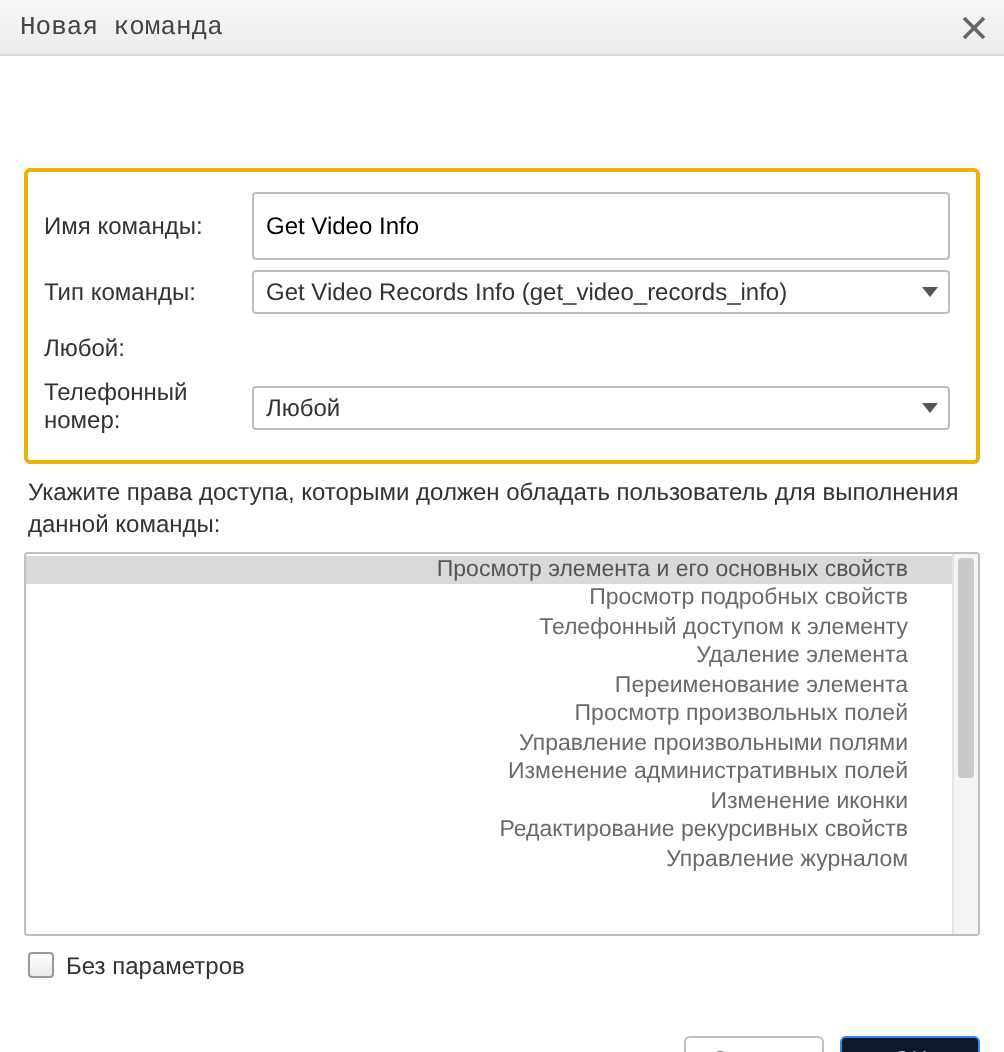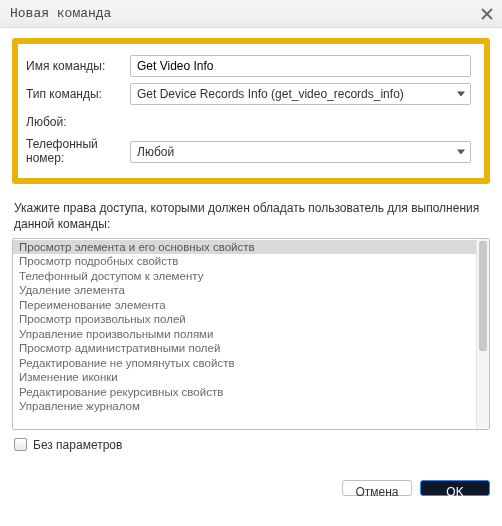--- a/index.html
+++ b/index.html
@@ -25,43 +25,44 @@
     font-family: Liberation Mono, monospace;
   }
   .titlebar .spacer { flex:1; }
   .close-icon {
     width: 14px; height: 14px;
     stroke: #666; stroke-width: 1.8;
     cursor: pointer;
   }
   .content { padding: 10px 12px 8px 12px; }
   .form-box {
-    border: 6px solid #eab308;
+    border: 2px solid #eab308;
     border-radius: 3px;
     padding: 6px 13px 8px 8px;
+    margin-top: 46px;
   }
   .form-row {
     display: flex;
     align-items: center;
     margin: 4px 0;
     min-height: 24px;
   }
   .form-label {
     width: 104px;
     color: #333;
     font-size: 12px;
     padding-right: 6px;
   }
   .form-field {
     flex: 1;
     position: relative;
   }
   .text-input {
     width: 100%;
-    height: 22px;
+    height: 34px;
     border: 1px solid #bfbfbf;
     border-radius: 2px;
     background: #fff;
     padding: 0 6px;
     font-size: 12px;
     outline: none;
   }
   .select {
     width: 100%;
     height: 22px;
@@ -80,47 +81,48 @@
     position: absolute;
     right: 5px;
     top: 50%;
     transform: translateY(-50%);
     width: 0; height: 0;
     border-left: 4px solid transparent;
     border-right: 4px solid transparent;
     border-top: 5px solid #555;
   }
   .help-text {
-    margin: 16px 2px 6px 2px;
+    margin: 6px 2px 6px 2px;
     font-size: 12px;
     color: #333;
     line-height: 1.35;
   }
   .listbox-wrap {
     border: 1px solid #bfbfbf;
     border-radius: 2px;
     height: 192px;
     overflow: hidden;
     position: relative;
     background: #fff;
   }
   .listbox {
     position: absolute;
     inset: 0 13px 0 0;
     overflow: hidden;
     padding: 1px 0;
   }
   .list-item {
-    padding: 0 6px;
+    padding: 0 22px;
     height: 14.5px;
     line-height: 14.5px;
     font-size: 11.5px;
     color: #6a6a6a;
     white-space: nowrap;
     cursor: pointer;
+    text-align: right;
   }
   .list-item.selected {
     background: #d9d9d9;
     color: #555;
   }
   .v-scrollbar {
     position: absolute;
     right: 0; top: 0; bottom: 0;
     width: 13px;
     background: #f5f5f5;
@@ -227,21 +229,21 @@
       <div class="form-label">Имя команды:</div>
       <div class="form-field">
         <input class="text-input" type="text" value="Get Video Info" style="">
       </div>
     </div>
 
     <div class="form-row">
       <div class="form-label">Тип команды:</div>
       <div class="form-field">
         <div class="select">
-          <span>Get Device Records Info (get_video_records_info)</span>
+          <span>Get Video Records Info (get_video_records_info)</span>
           <span class="caret"></span>
         </div>
       </div>
     </div>
 
     <div class="form-row">
       <div class="form-label">Любой:</div>
     </div>
 
     <div class="form-row">
@@ -260,22 +262,21 @@
 
   <div class="listbox-wrap">
     <div class="listbox" id="perm-list">
         <div class="list-item selected">Просмотр элемента и его основных свойств</div>
         <div class="list-item">Просмотр подробных свойств</div>
         <div class="list-item">Телефонный доступом к элементу</div>
         <div class="list-item">Удаление элемента</div>
         <div class="list-item">Переименование элемента</div>
         <div class="list-item">Просмотр произвольных полей</div>
         <div class="list-item">Управление произвольными полями</div>
-        <div class="list-item">Просмотр административными полей</div>
-        <div class="list-item">Редактирование не упомянутых свойств</div>
+        <div class="list-item">Изменение административных полей</div>
         <div class="list-item">Изменение иконки</div>
         <div class="list-item">Редактирование рекурсивных свойств</div>
         <div class="list-item">Управление журналом</div>
       </div>
     <div class="v-scrollbar">
       <div class="v-thumb"></div>
     </div>
   </div>
 
   <div class="checkbox-row">

